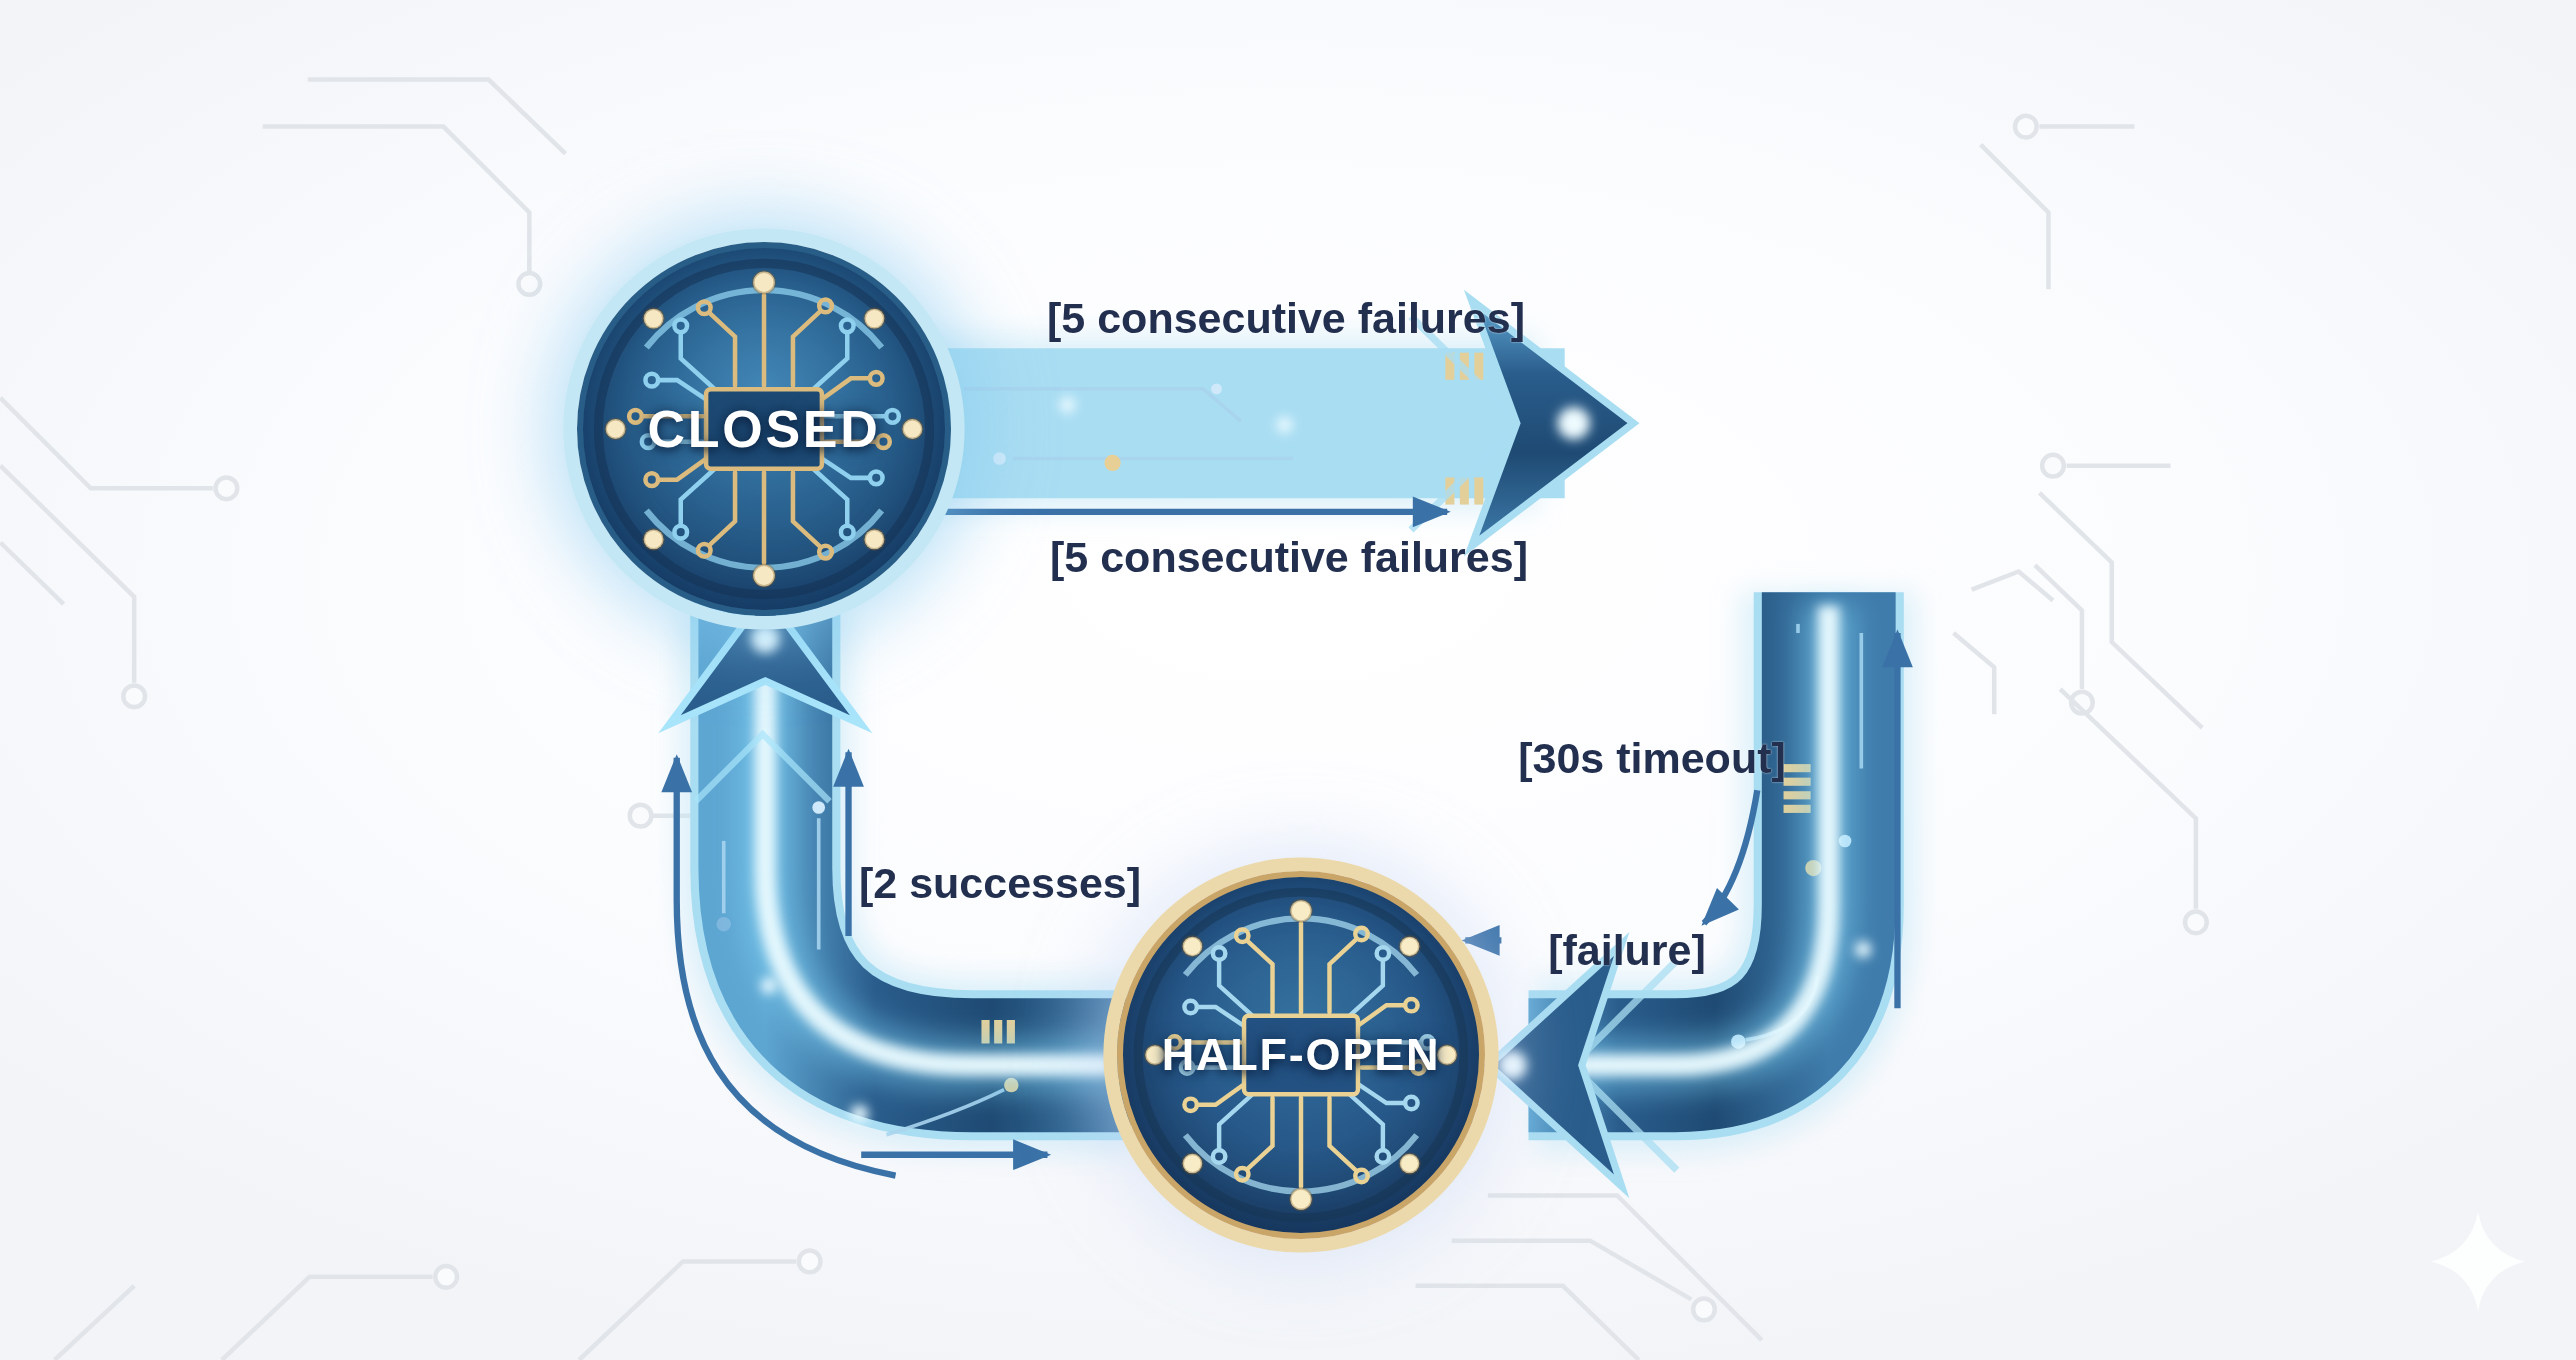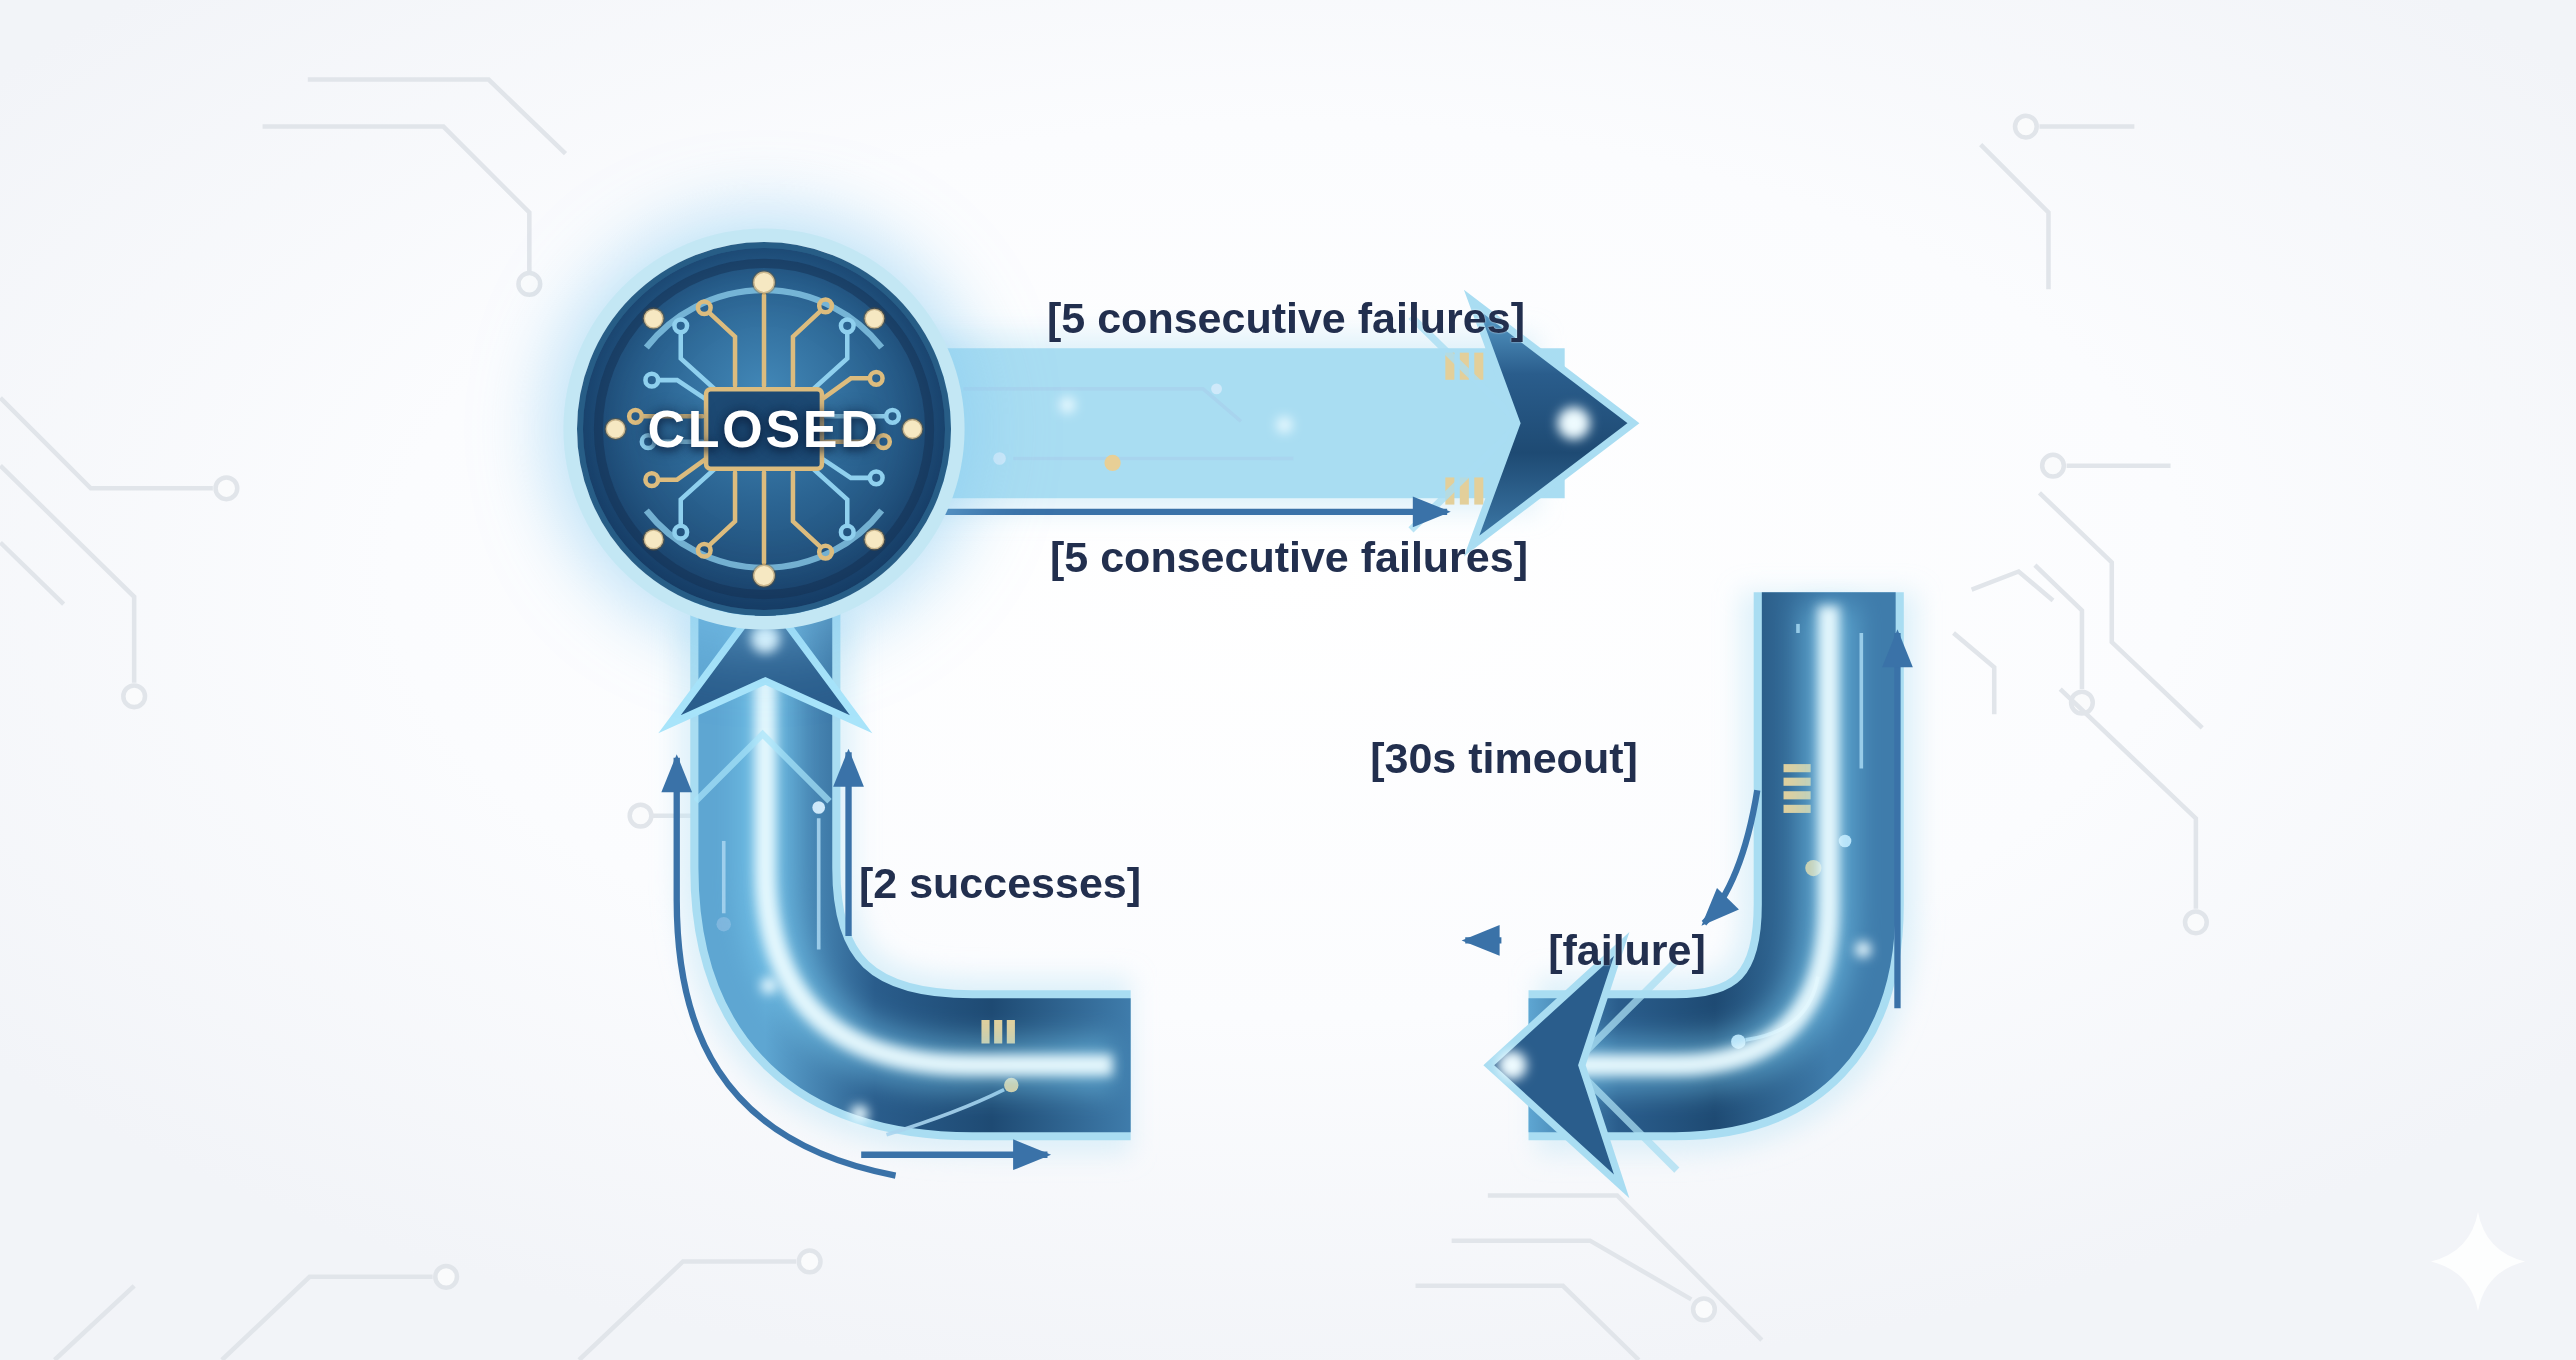--- a/index.html
+++ b/index.html
@@ -269,22 +269,28 @@
   </svg>
 
   <div class="state-node node-closed">
     <svg class="chipart" viewBox="0 0 400 400" style="--t1:#dcbc7e; --t2:#8fd0ee; --chip:#1d4a74; --pad:#f6e8c2; --ring:#143052;">
       <use href="#chip"></use>
     </svg>
     <span class="state-label">CLOSED</span>
   </div>
 
 
+  <div class="state-node node-half">
+    <svg class="chipart" viewBox="0 0 400 400" style="--t1:#ead294; --t2:#a5d8ef; --chip:#235181; --pad:#f8ecc6; --ring:#163450;">
+      <use href="#chip"></use>
+    </svg>
+    <span class="state-label">HALF-OPEN</span>
+  </div>
 
 
   <div class="tlabel" style="left:1286px;top:318px;">[5 consecutive failures]</div>
   <div class="tlabel" style="left:1289px;top:557px;">[5 consecutive failures]</div>
-  <div class="tlabel" style="left:1504px;top:758px;">[30s timeout]</div>
+  <div class="tlabel" style="left:1652px;top:758px;">[30s timeout]</div>
   <div class="tlabel" style="left:1627px;top:942px;margin-top:8px;">[failure]</div>
   <div class="tlabel" style="left:1000px;top:856px;margin-top:27px;">[2 successes]</div>
 
 </div>
 
 
 </body></html>

